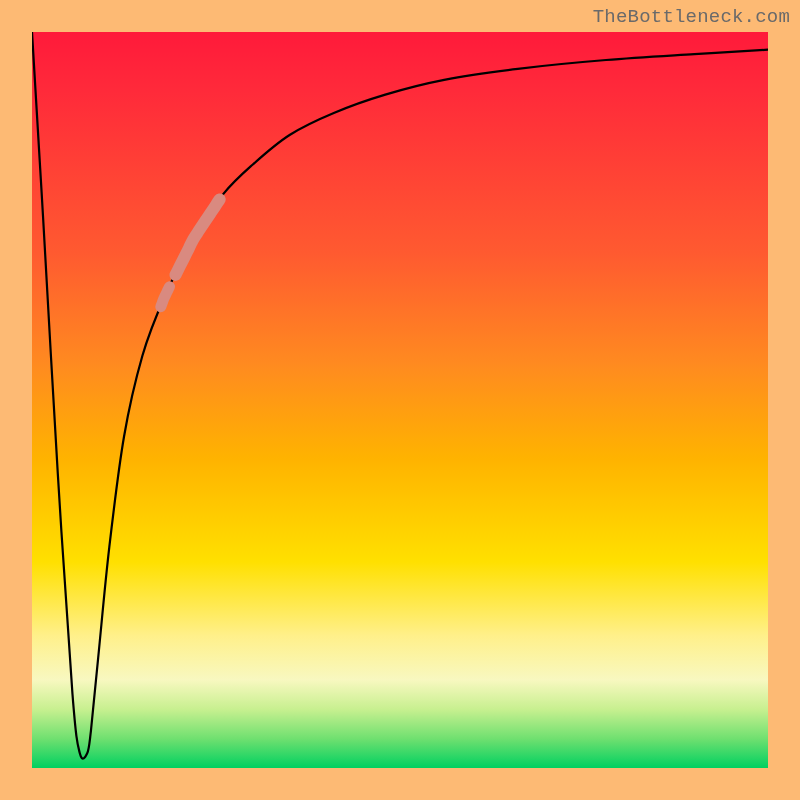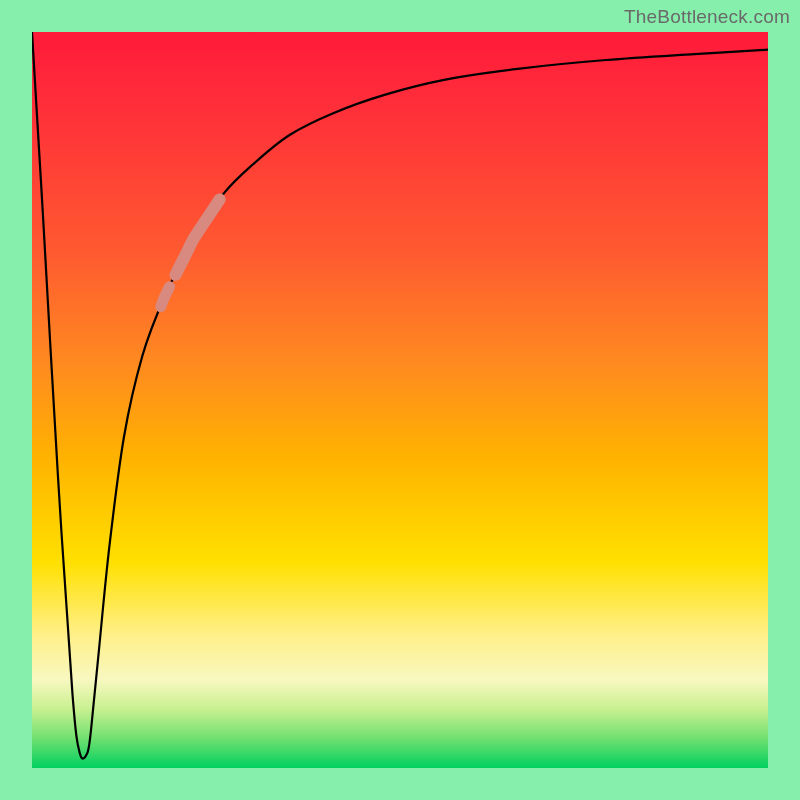--- a/index.html
+++ b/index.html
@@ -8,21 +8,22 @@
     width: 800px;
     height: 800px;
     overflow: hidden;
     background: #000;
     font-family: Arial, Helvetica, sans-serif;
   }
   .frame {
     position: relative;
     width: 800px;
     height: 800px;
-    background: #86efac;
+    background: #fdba74;
+    font-family: Liberation Mono, monospace;
   }
   .plot-area {
     position: absolute;
     left: 32px;
     top: 32px;
     width: 736px;
     height: 736px;
     overflow: hidden;
   }
   .gradient-bg {

